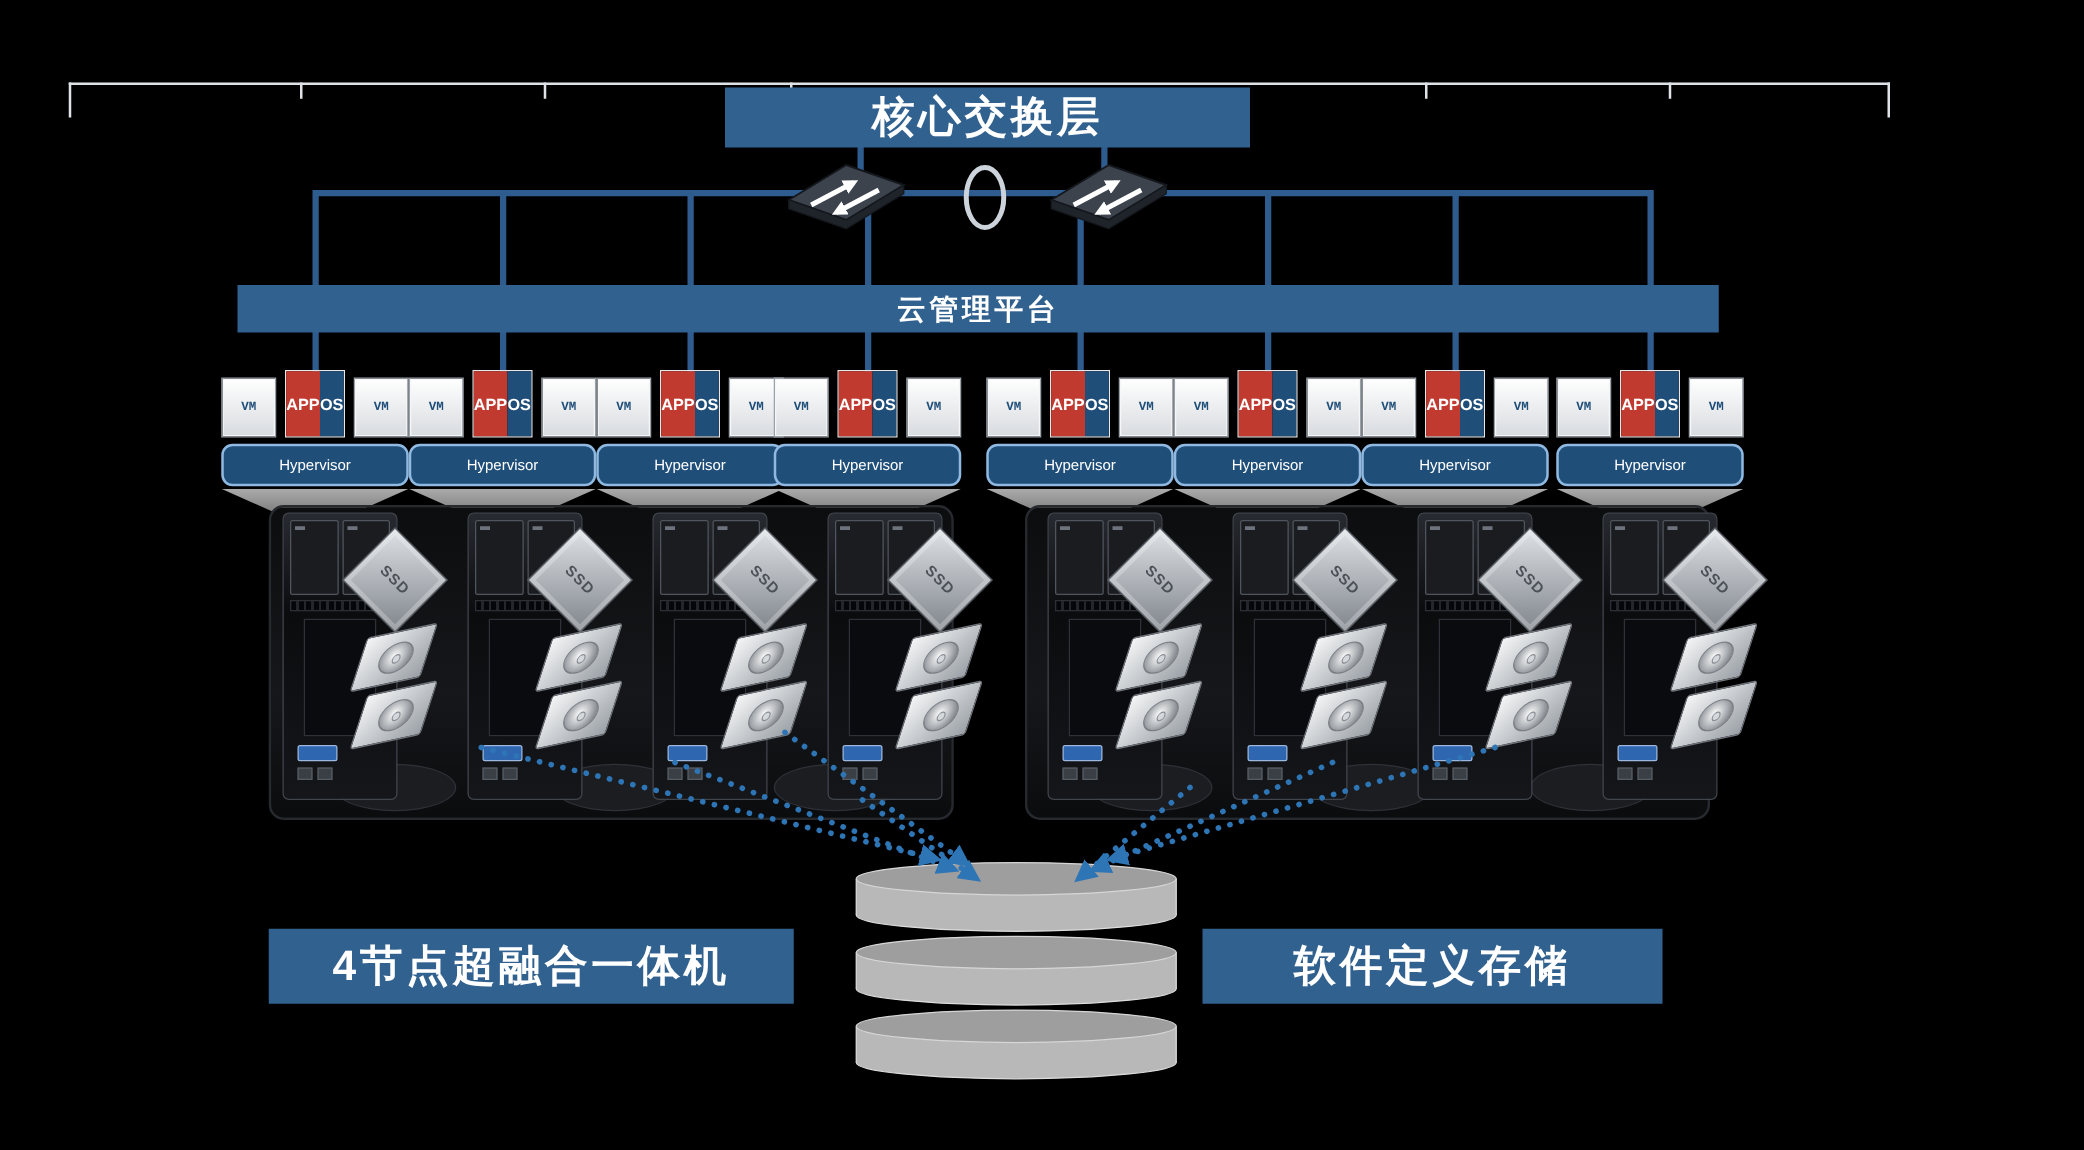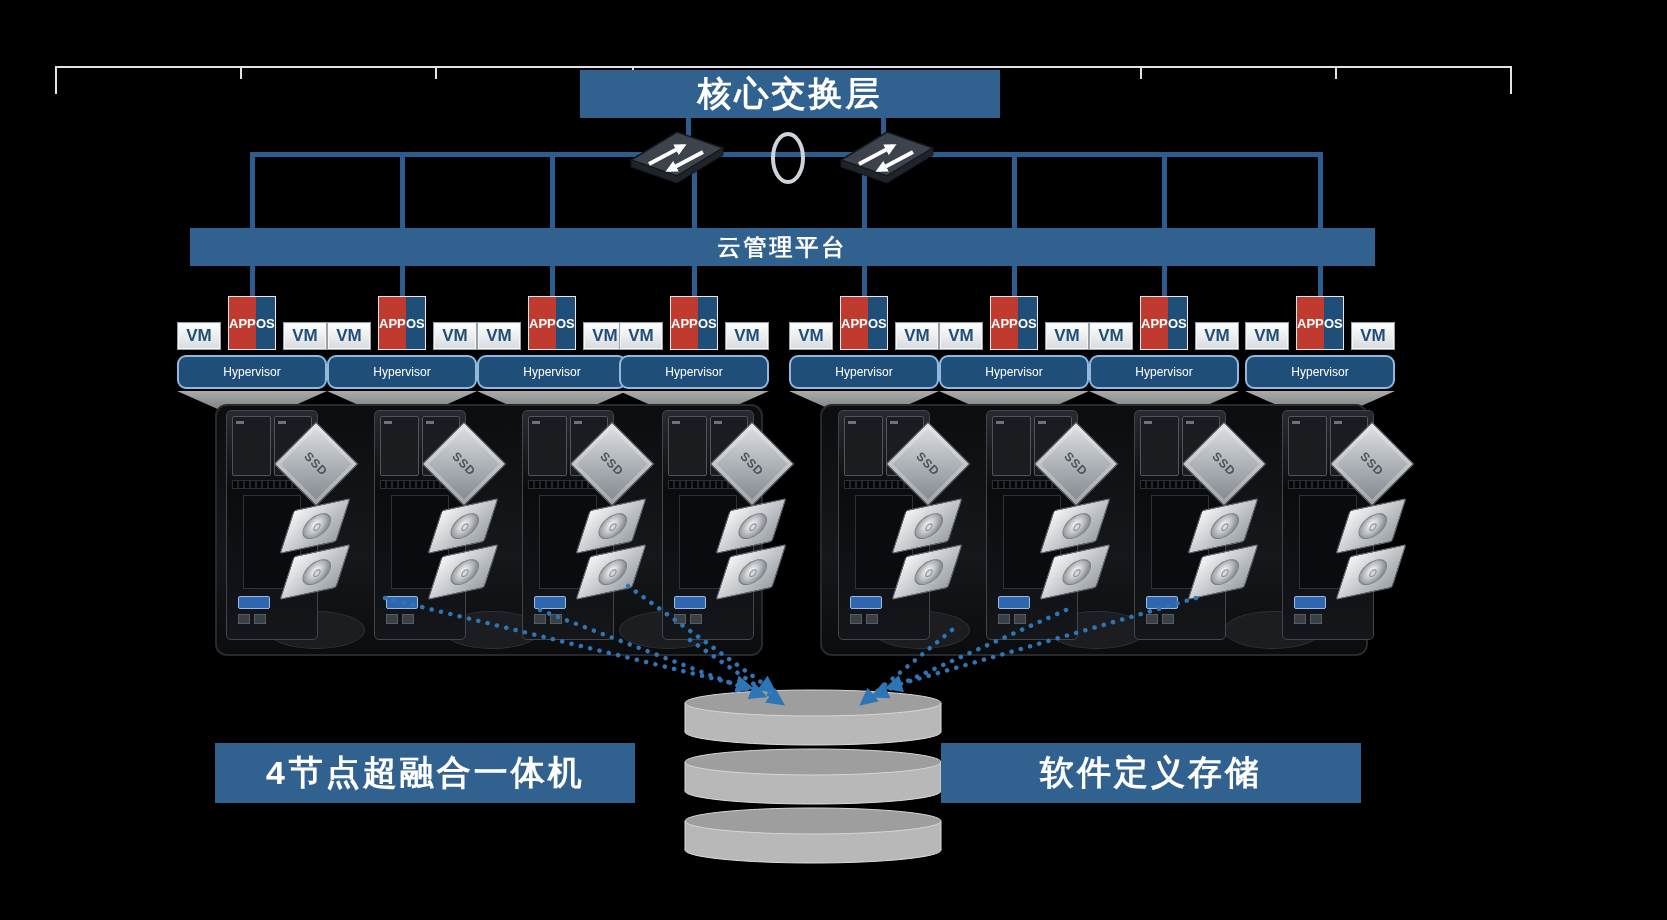--- a/index.html
+++ b/index.html
@@ -12,27 +12,27 @@
   
   .trunk{position:absolute;left:252px;top:152px;width:1068px;height:5px;background:#2E5C8F;}
   .stub{position:absolute;top:152px;width:5px;height:146px;background:#2E5C8F;}
   .tstub{position:absolute;top:116px;width:5px;height:40px;background:#2E5C8F;}
   
   .title-banner{position:absolute;left:580px;top:70px;width:420px;height:48px;background:#31618F;
     color:#fff;font-size:34px;font-weight:bold;display:flex;align-items:center;justify-content:center;letter-spacing:3px;}
   .cloud-banner{position:absolute;left:190px;top:228px;width:1185px;height:38px;background:#31618F;
     color:#fff;font-size:23px;font-weight:bold;display:flex;align-items:center;justify-content:center;letter-spacing:3px;}
   .footer-banner{position:absolute;top:743px;height:60px;background:#31618F;color:#fff;font-size:34px;
-    font-weight:bold;display:flex;align-items:center;justify-content:center;letter-spacing:3px;font-family:Liberation Mono, monospace;}
+    font-weight:bold;display:flex;align-items:center;justify-content:center;letter-spacing:3px;}
   
   .hv-group{position:absolute;top:296px;width:150px;}
   .vm-row{display:flex;justify-content:space-between;align-items:flex-end;height:54px;}
-  .vm-box{width:44px;height:28px;background:linear-gradient(180deg,#ffffff,#d8dbdf);border:1px solid #9aa1a9;
-    display:flex;align-items:center;justify-content:center;font-weight:bold;font-size:17px;color:#1F4E79;
-    box-shadow:inset 0 0 0 1px #f5f6f7;box-sizing:border-box;}
+  .vm-box{width:44px;height:48px;background:linear-gradient(180deg,#ffffff,#d8dbdf);border:1px solid #9aa1a9;
+    display:flex;align-items:center;justify-content:center;font-weight:bold;font-size:10px;color:#1F4E79;
+    box-shadow:inset 0 0 0 1px #f5f6f7;box-sizing:border-box;font-family:Liberation Mono, monospace;}
   .appos-box{width:48px;height:54px;border:1px solid #e8e8e8;display:flex;flex-direction:row;box-sizing:border-box;}
   .app-half{flex:1;background:#C13A30;color:#fff;font-weight:bold;font-size:13px;display:flex;align-items:center;justify-content:center;}
   .os-half{flex:1;background:#1F4E79;color:#fff;font-weight:bold;font-size:13px;display:flex;align-items:center;justify-content:center;}
   .hv-bar{margin-top:5px;height:30px;background:#1F4E79;border:2px solid #8FB9E0;border-radius:9px;color:#fff;
     font-size:12px;display:flex;align-items:center;justify-content:center;}
   .funnel{margin-top:2px;height:26px;background:linear-gradient(180deg,#ababab,#6f6f6f);
     clip-path:polygon(0 0,100% 0,61% 100%,39% 100%);}
   
   .rack{position:absolute;top:404px;width:548px;height:252px;background:linear-gradient(180deg,#0c0d0f,#16171a 60%,#0b0c0e);
     border:2px solid #26292e;border-radius:12px;box-sizing:border-box;}
@@ -452,15 +452,15 @@
       <path d="M540 610 L762 695" marker-end="url(#bhead)"></path>
       <path d="M628 586 L772 690" marker-end="url(#bhead)"></path>
       <path d="M690 640 L780 702" marker-end="url(#bhead)"></path>
       <path d="M1196 598 L890 687" marker-end="url(#bhead)"></path>
       <path d="M1066 610 L876 695" marker-end="url(#bhead)"></path>
       <path d="M952 630 L864 702" marker-end="url(#bhead)"></path>
     </g>
   </svg>
 
   <div class="footer-banner" style="left:215px;width:420px">4节点超融合一体机</div>
-  <div class="footer-banner" style="left:941px;width:420px">软件定义存储</div>
+  <div class="footer-banner" style="left:962px;width:368px">软件定义存储</div>
 
 </div>
 
 </body></html>

